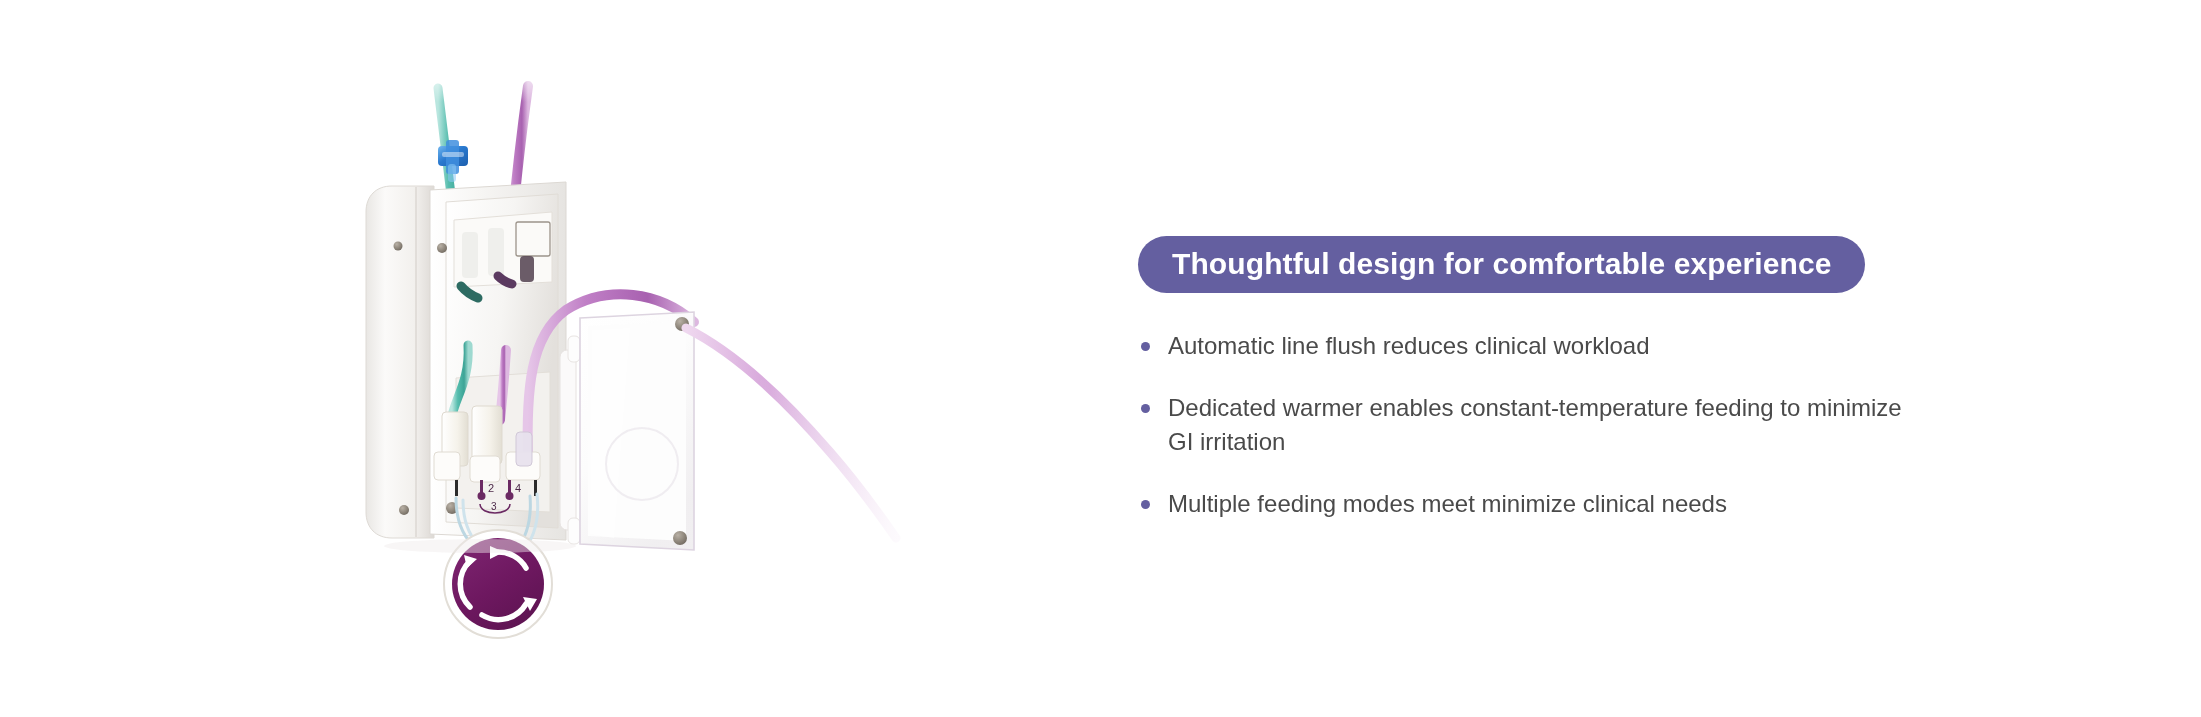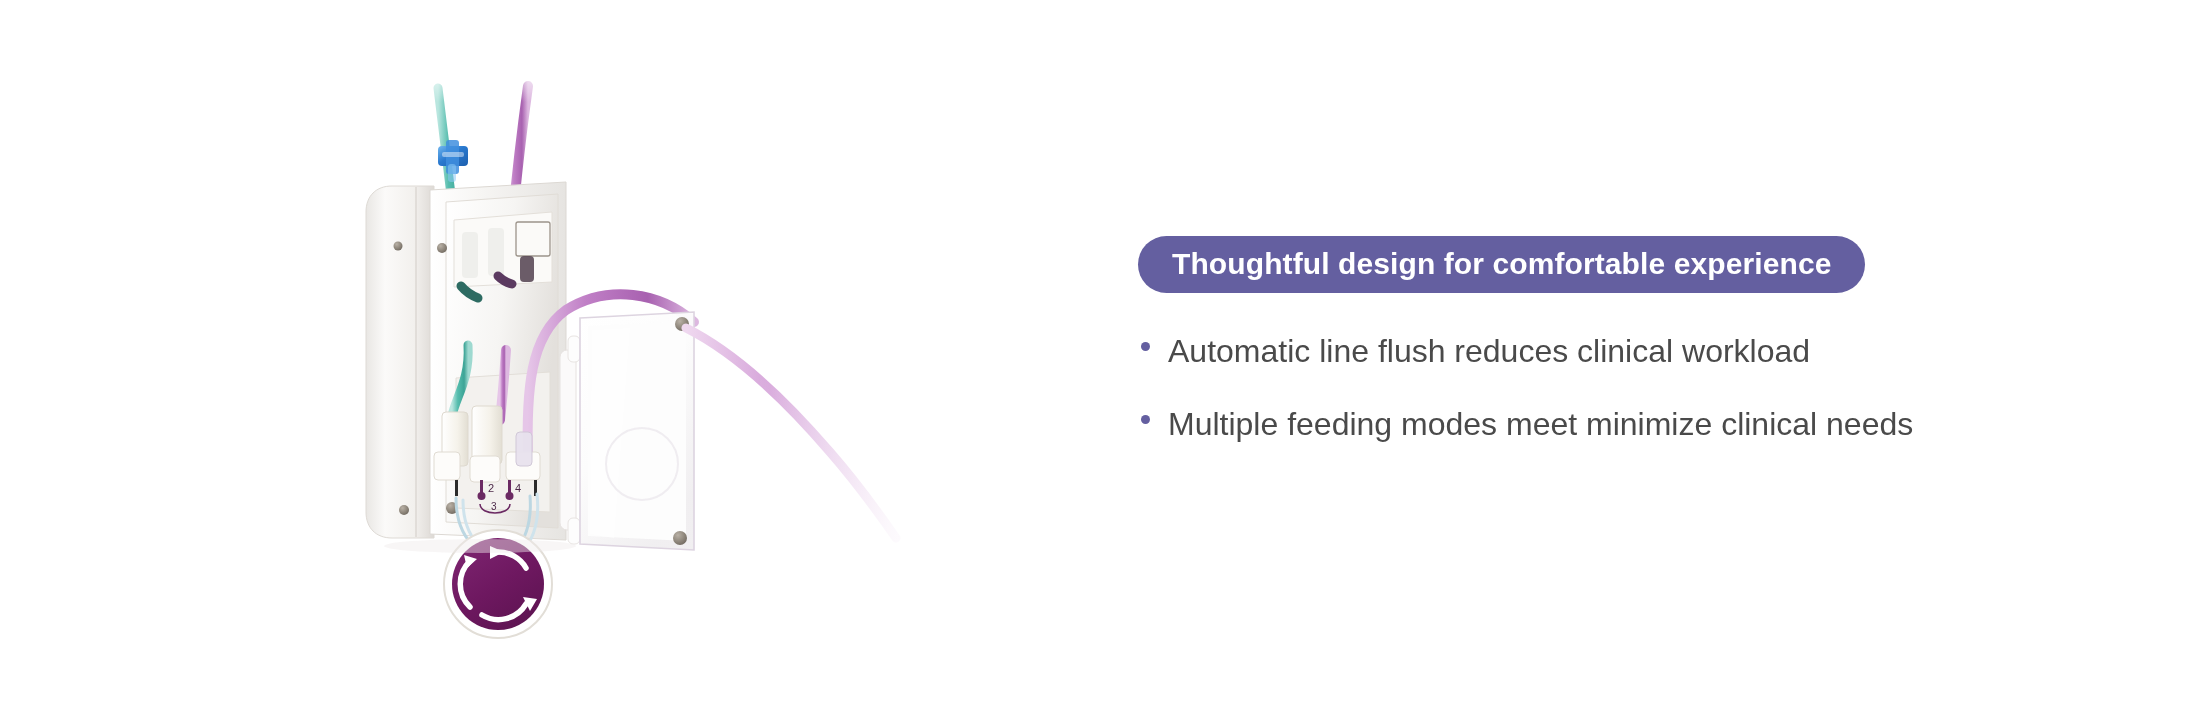--- a/index.html
+++ b/index.html
@@ -61,21 +61,21 @@
     list-style: none;
     margin: 0;
     padding: 0;
     margin-top: 36px;
   }
   #bullet-list li {
     position: relative;
     padding-left: 30px;
     margin-bottom: 28px;
     color: #4A4A4A;
-    font-size: 32px;
+    font-size: 24px;
     line-height: 1.42;
     max-width: 760px;
   }
   #bullet-list li:last-child { margin-bottom: 0; }
   #bullet-list li .bullet-dot {
     position: absolute;
     left: 3px;
     top: 13px;
     width: 9px;
     height: 9px;
@@ -293,17 +293,21 @@
     <span class="pill-text">Thoughtful design for comfortable experience</span>
   </div>
 
   <ul id="bullet-list">
     <li>
       <span class="bullet-dot"></span>
       <span>Automatic line flush reduces clinical workload</span>
     </li>
     <li>
       <span class="bullet-dot"></span>
+      <span>Dedicated warmer enables constant-temperature feeding to minimize GI irritation</span>
+    </li>
+    <li>
+      <span class="bullet-dot"></span>
       <span>Multiple feeding modes meet minimize clinical needs</span>
     </li>
   </ul>
 
 </section>
 
 </body></html>

